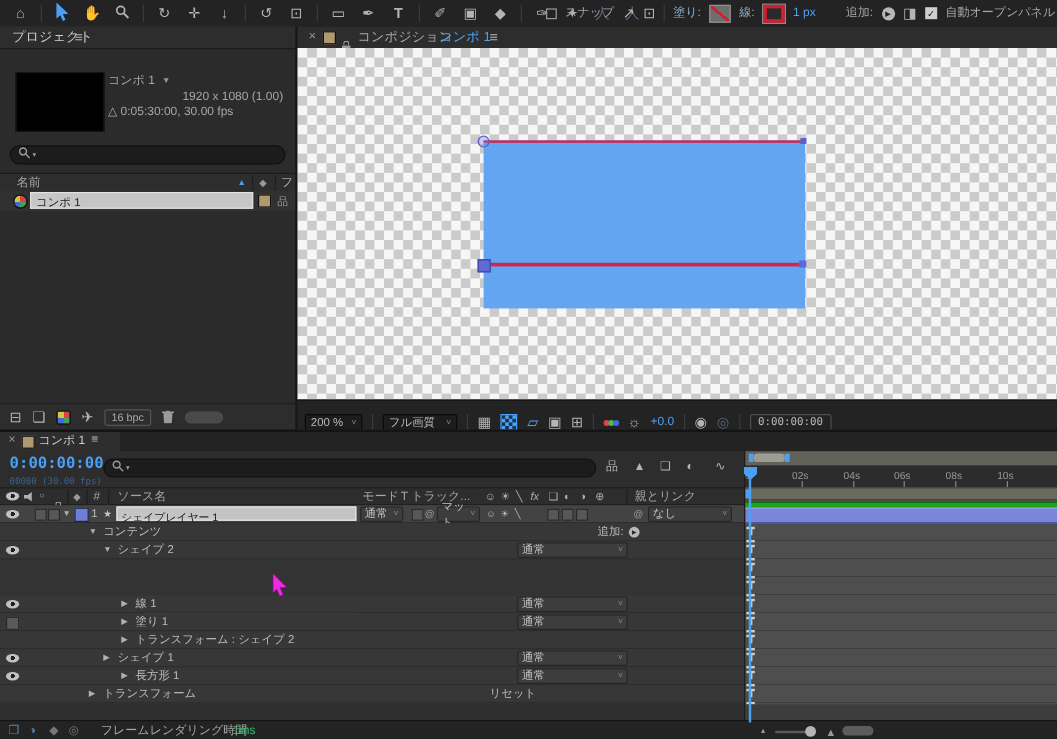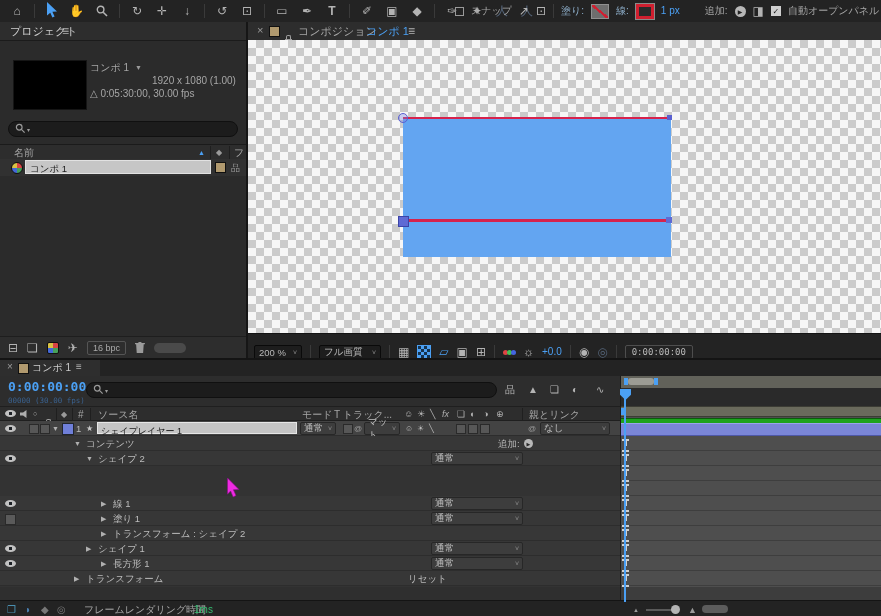--- a/index.html
+++ b/index.html
@@ -230,20 +230,33 @@
       <span class="ico a" style="left:550px;top:9px;font-size:10px;">❏</span>
       <span class="ico a" style="left:572px;top:9px;font-size:10px;">◐</span>
       <span class="ico a" style="left:596px;top:9px;font-size:10px;">∿</span>
     </div>
 
     <div class="a" style="left:621px;top:16px;width:260px;height:12px;background:#62625a;">
       <span class="a" style="left:7px;top:2px;width:26px;height:7px;background:#9c9c94;border-radius:3px;"></span>
       <span class="a" style="left:3px;top:2px;width:4px;height:7px;background:#4ba0f4;"></span>
       <span class="a" style="left:33px;top:2px;width:4px;height:7px;background:#4ba0f4;"></span>
     </div>
+    <div class="a" style="left:621px;top:28px;width:260px;height:18px;background:#2c2c2c;border-bottom:1px solid #1f1f1f;overflow:hidden;">
+      <span class="txt a" style="left:-4px;top:4px;font-size:8.5px;color:#999;">0s</span>
+      <span class="txt a" style="left:39px;top:4px;font-size:8.5px;color:#999;">02s</span>
+      <span class="txt a" style="left:82px;top:4px;font-size:8.5px;color:#999;">04s</span>
+      <span class="txt a" style="left:124px;top:4px;font-size:8.5px;color:#999;">06s</span>
+      <span class="txt a" style="left:167px;top:4px;font-size:8.5px;color:#999;">08s</span>
+      <span class="txt a" style="left:210px;top:4px;font-size:8.5px;color:#999;">10s</span>
+      <span class="a" style="left:47px;top:13px;width:1px;height:5px;background:#888;"></span>
+      <span class="a" style="left:90px;top:13px;width:1px;height:5px;background:#888;"></span>
+      <span class="a" style="left:132px;top:13px;width:1px;height:5px;background:#888;"></span>
+      <span class="a" style="left:175px;top:13px;width:1px;height:5px;background:#888;"></span>
+      <span class="a" style="left:218px;top:13px;width:1px;height:5px;background:#888;"></span>
+    </div>
 
     <div class="a" style="left:0;top:46px;width:620px;height:15px;background:#2d2d2d;border-top:1px solid #1f1f1f;border-bottom:1px solid #1f1f1f;box-sizing:border-box;">
       <span class="eyeic a" style="left:5px;top:3px;"></span>
       <span class="spk a" style="left:20px;top:3px;"></span>
       <span class="a" style="left:33px;top:3px;font-size:7px;color:#b0b0b0;">○</span>
       <span class="lockic a" style="left:45px;top:7px;"></span>
       <span class="a" style="left:56px;top:1px;width:1px;height:12px;background:#1f1f1f;"></span>
       <span class="a" style="left:61px;top:3px;font-size:8px;color:#9a9a9a;">◆</span>
       <span class="a" style="left:72px;top:1px;width:1px;height:12px;background:#1f1f1f;"></span>
       <span class="txt a" style="left:78px;top:3px;">#</span>

